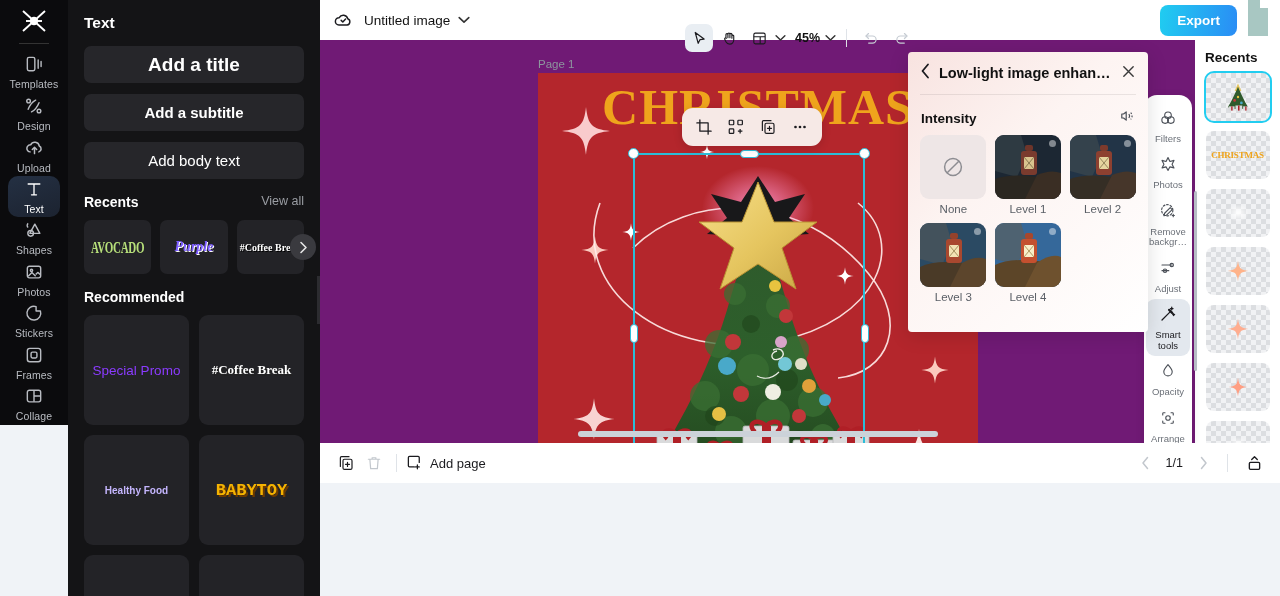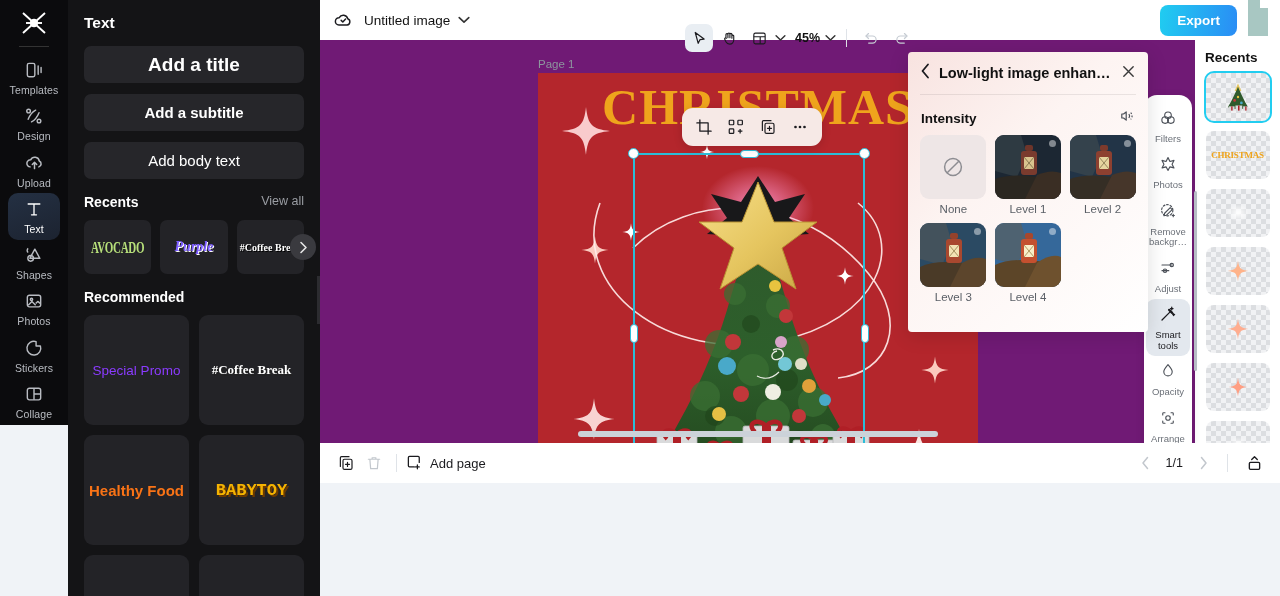--- a/index.html
+++ b/index.html
@@ -64,21 +64,21 @@
     position:absolute; right:-11px; top:276px; width:14px; height:48px;
     background:#2c2c30; border-radius: 0 8px 8px 0;
     display:flex;align-items:center;justify-content:center;color:#9aa0a6;font-size:10px;cursor:pointer;z-index:30;
   }
   
   .tx-avocado{font-family:"Liberation Serif",serif;font-weight:700;color:#b7e07a;font-size:11px;letter-spacing:-.3px;transform:scaleY(1.5);}
   .tx-purple{font-family:"Liberation Serif",serif;font-style:italic;font-weight:700;color:#7b5cff;font-size:14px;text-shadow:1px 1px 0 #fff;}
   .tx-coffee{font-family:"Liberation Serif",serif;font-weight:700;color:#fff;font-size:10px;text-shadow:1px 1px 0 #000;white-space:nowrap;}
   .tx-promo{color:#8b3bff;font-size:13.5px;}
   .tx-coffee2{font-family:"Liberation Serif",serif;font-weight:700;color:#fff;font-size:13px;text-shadow:1.5px 1.5px 0 #222;}
-  .tx-healthy{font-family:"Liberation Sans",sans-serif;font-weight:700;color:#f97316;font-size:15px;}
+  .tx-healthy{font-family:"Liberation Sans",sans-serif;font-weight:700;color:#c4b5fd;font-size:10px;}
   .tx-baby{font-family:"Liberation Mono",monospace;font-weight:700;color:#f5b301;font-size:17px;letter-spacing:0px;text-shadow:2px 2px 0 #6b3a00;}
 
   
   .main { flex: 1 1 auto; height:483px; position: relative; background:#701a75; display:flex; flex-direction:column;}
   .topbar {
     height: 40px; background:#fff; display:flex; align-items:center; padding: 0 12px;
     position:relative; flex:0 0 40px;
   }
   .topbar .cloud { margin-right: 10px; display:flex; }
   .doc-title { font-size: 13.5px; color:#111; margin-right: 8px; }
@@ -279,20 +279,29 @@
 
     <div class="rail-item">
       <span>
         <svg width="20" height="20" viewBox="0 0 24 24" fill="none" stroke="currentColor" stroke-width="1.7" stroke-linejoin="round">
           <path d="M14.5 4.3A8.3 8.3 0 1 0 19.7 9.5h-5.2Z"></path>
         </svg>
       </span>
       <span class="lbl">Stickers</span>
     </div>
 
+    <div class="rail-item">
+      <span>
+        <svg width="20" height="20" viewBox="0 0 24 24" fill="none" stroke="currentColor" stroke-width="1.7">
+          <rect x="4" y="4" width="16" height="16" rx="3"></rect>
+            <rect x="8.5" y="8.5" width="7" height="7" rx="1.6"></rect>
+        </svg>
+      </span>
+      <span class="lbl">Frames</span>
+    </div>
 
     <div class="rail-item">
       <span>
         <svg width="20" height="20" viewBox="0 0 24 24" fill="none" stroke="currentColor" stroke-width="1.7">
           <rect x="4" y="5" width="16" height="14" rx="2.5"></rect>
             <path d="M12 5v14M12 12h8"></path>
         </svg>
       </span>
       <span class="lbl">Collage</span>
     </div>

